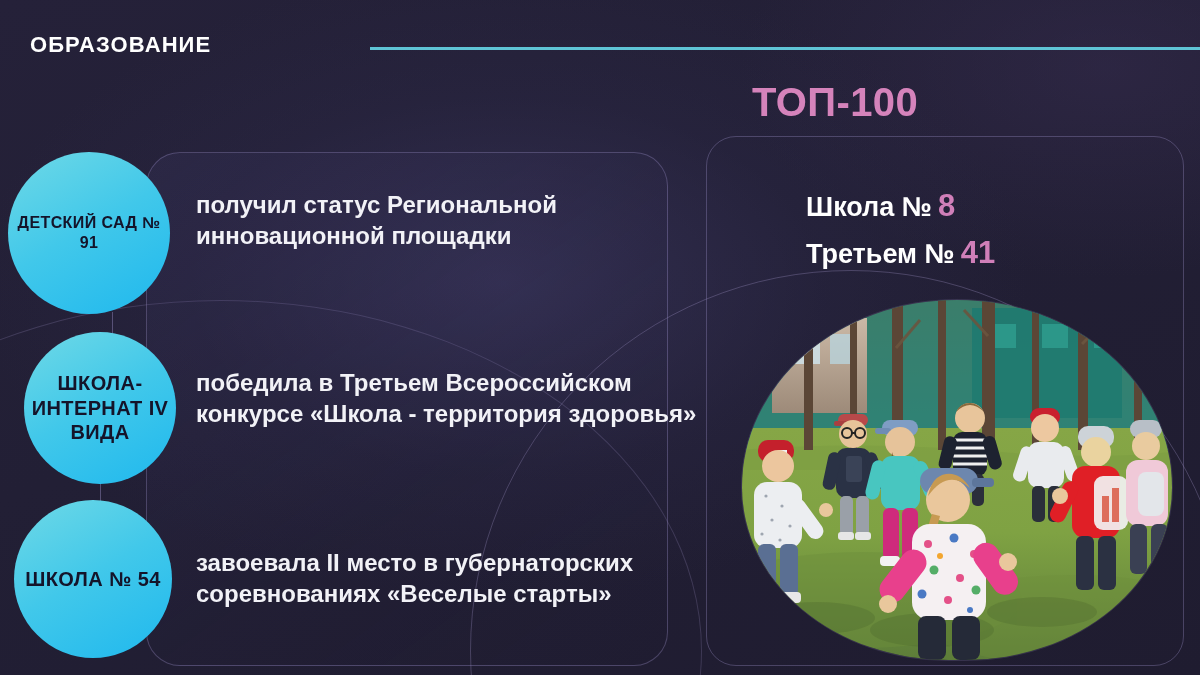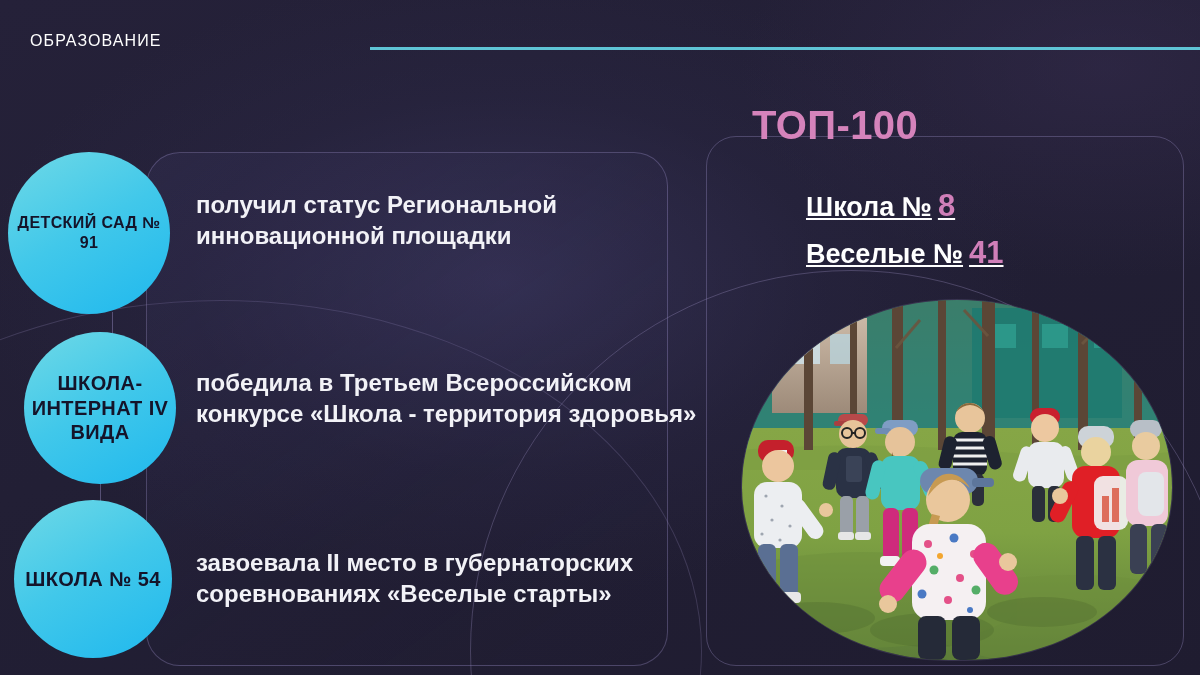--- a/index.html
+++ b/index.html
@@ -39,36 +39,35 @@
   .arc-bottom{
     position:absolute;left:-260px;top:300px;width:960px;height:700px;
     border:1px solid rgba(168,156,210,0.22);
     border-radius:50%;
     pointer-events:none;
   }
 
   
   .eyebrow{
     position:absolute;left:30px;top:32px;
-    color:#ffffff;font-size:16px;font-weight:normal;letter-spacing:1.1px;
+    color:#ffffff;font-size:22px;font-weight:bold;letter-spacing:1.1px;
   }
   .rule{
     position:absolute;left:370px;top:47px;width:830px;height:3px;
     background:#5fc4d6;
   }
 
   .title-left{
     position:absolute;left:175px;top:82px;
     color:#5cd2e3;font-size:44px;font-weight:bold;letter-spacing:2.5px;
   }
   .title-right{
     position:absolute;left:752px;top:82px;
     color:#d583bb;font-size:40px;font-weight:bold;letter-spacing:0.4px;
     line-height:1.0;
-    margin-top:23px;
   }
   .title-right .sub{
     display:block;margin-top:6px;
     color:#d98cc0;font-size:35px;font-weight:bold;letter-spacing:0.2px;
   }
 
   
   .bubble{
     position:absolute;border-radius:50%;
     background:linear-gradient(150deg,#6fd9e6 0%,#41c8ea 48%,#1fb8ee 100%);
@@ -89,21 +88,21 @@
   .body-text{
     position:absolute;color:#f2f2f7;font-size:24px;font-weight:bold;line-height:1.28;
   }
   .t1{left:196px;top:190px;width:510px;}
   .t2{left:196px;top:368px;width:512px;}
   .t3{left:196px;top:548px;width:510px;}
 
   
   .rank-list{position:absolute;left:806px;top:188px;}
   .rank-row{
-    color:#ffffff;font-size:27px;font-weight:bold;margin-bottom:11px;white-space:nowrap;text-decoration:underline;
+    color:#ffffff;font-size:27px;font-weight:bold;margin-bottom:11px;white-space:nowrap;
   }
   .rank-row .num{color:#d07fb9;font-size:31px;margin-left:6px;}
 
   
   .photo{
     position:absolute;left:742px;top:300px;width:430px;height:360px;
     border-radius:50% 50% 48% 48% / 52% 52% 48% 48%;
     overflow:hidden;
     box-shadow:0 0 0 1px rgba(160,150,205,0.18);
   }
@@ -136,21 +135,21 @@
 
   <div class="body-text t2">победила в Третьем Всероссийском конкурсе «Школа - территория здоровья»</div>
   <div class="body-text t1">получил статус Региональной инновационной площадки</div>
   <div class="body-text t3">завоевала II место в губернаторских соревнованиях «Веселые старты»</div>
 
   <div class="rank-list">
     <div class="rank-row">
       <span>Школа №</span><span class="num">8</span>
     </div>
     <div class="rank-row">
-      <span>Веселые №</span><span class="num">41</span>
+      <span>Третьем №</span><span class="num">41</span>
     </div>
   </div>
 
   <div class="photo">
     <svg viewBox="0 0 430 360" preserveAspectRatio="xMidYMid slice">
       <defs>
         <linearGradient id="skyG" x1="0" y1="0" x2="0" y2="1">
           <stop offset="0%" stop-color="#4f6f55"></stop>
             <stop offset="100%" stop-color="#2f7b6e"></stop>
         </linearGradient>

